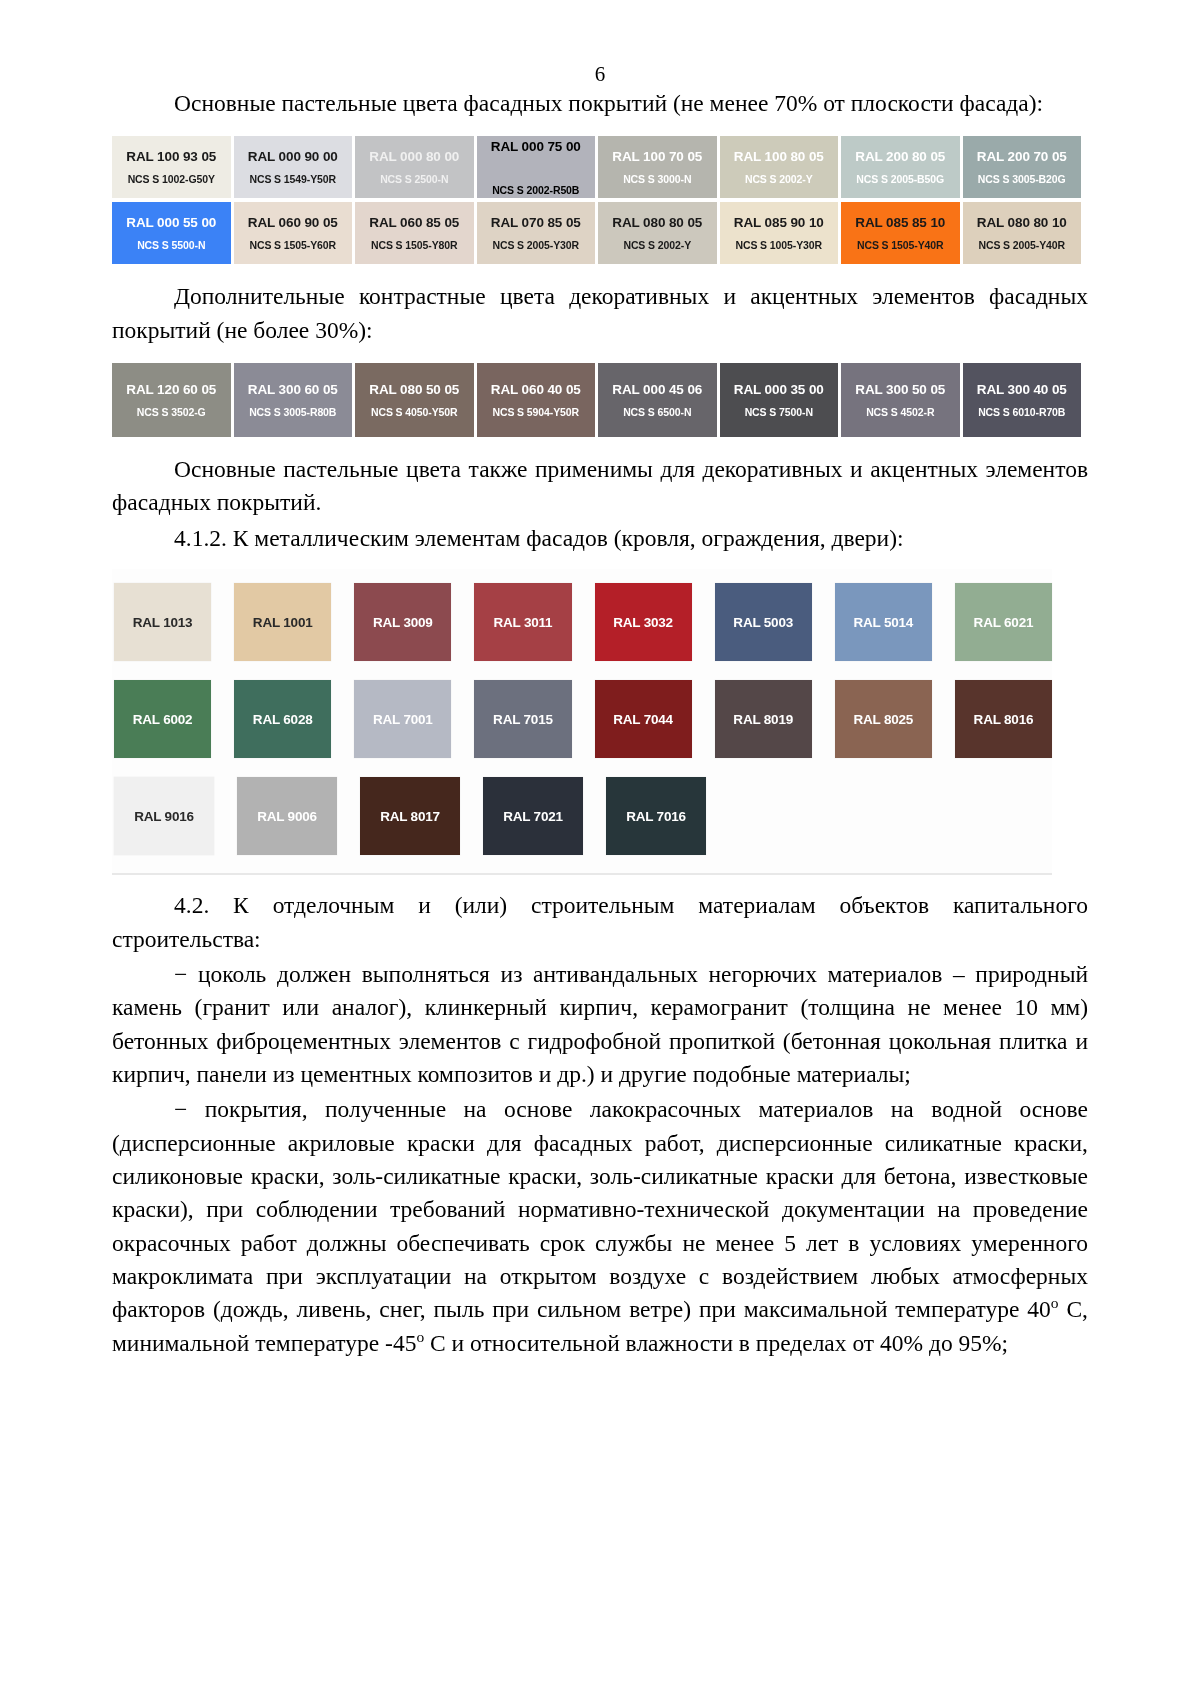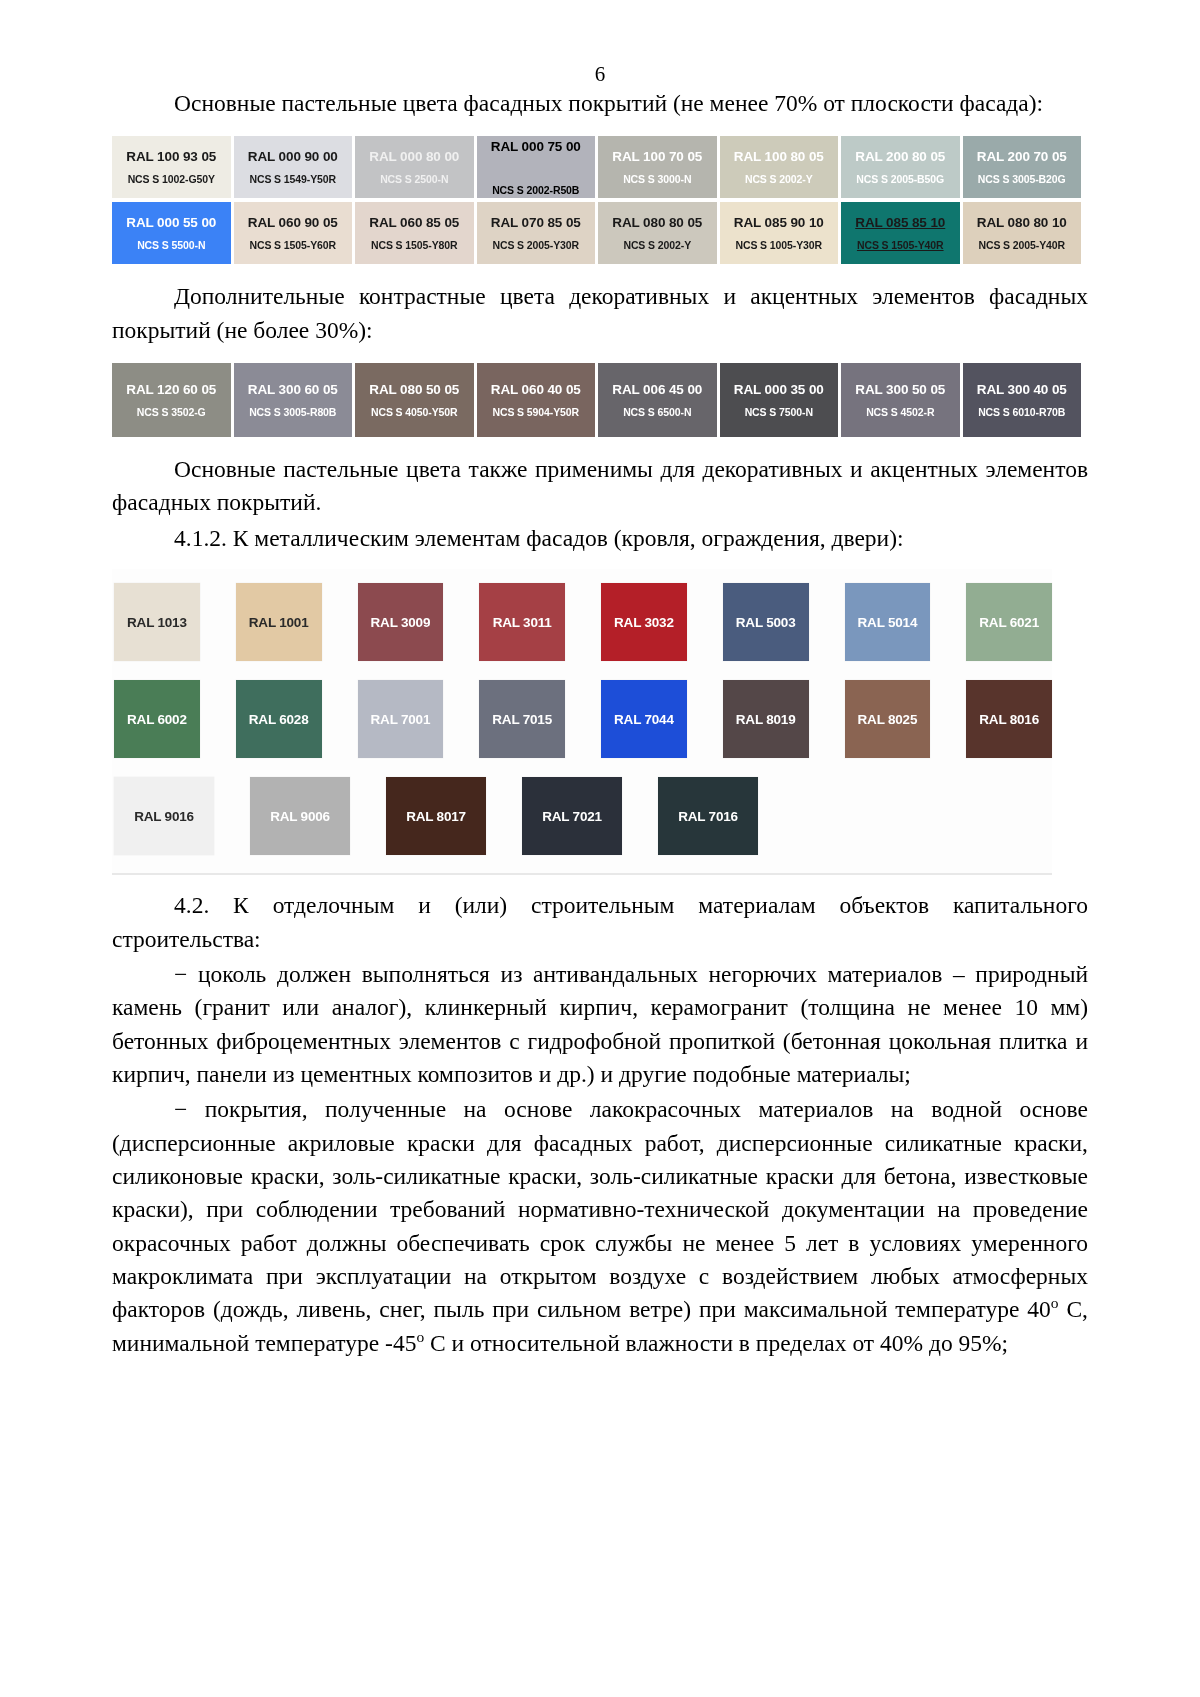--- a/index.html
+++ b/index.html
@@ -71,21 +71,21 @@
   .metal-panel {
     background: #fdfdfd;
     margin-top: 14px;
     padding: 14px 0 18px 0;
     width: 940px;
     margin-left: 0px;
     border-bottom: 2px solid #e8e8e8;
   }
   .metal-row {
     display: flex;
-    gap: 36px;
+    gap: 23px;
     margin-bottom: 19px;
     padding-left: 2px;
   }
   .metal-row:last-child { margin-bottom: 0; }
   .metal-cell {
     width: 100px;
     height: 78px;
     display: flex;
     align-items: center;
     justify-content: center;
@@ -162,21 +162,21 @@
             <div class="ncs">NCS S 2005-Y30R</div>
           </div>
           <div class="ncs-cell" style="background: rgb(204, 200, 189); color: rgb(26, 26, 26);">
             <div class="ral">RAL 080 80 05</div>
             <div class="ncs">NCS S 2002-Y</div>
           </div>
           <div class="ncs-cell" style="background: rgb(236, 226, 204); color: rgb(26, 26, 26);">
             <div class="ral">RAL 085 90 10</div>
             <div class="ncs">NCS S 1005-Y30R</div>
           </div>
-          <div class="ncs-cell" style="background: #0f766e; color: rgb(26, 26, 26); text-decoration: underline;">
+          <div class="ncs-cell" style="background: #f97316; color: rgb(26, 26, 26);">
             <div class="ral">RAL 085 85 10</div>
             <div class="ncs">NCS S 1505-Y40R</div>
           </div>
           <div class="ncs-cell" style="background: rgb(221, 208, 188); color: rgb(26, 26, 26);">
             <div class="ral">RAL 080 80 10</div>
             <div class="ncs">NCS S 2005-Y40R</div>
           </div>
         </div>
     </div>
 
@@ -194,21 +194,21 @@
           </div>
           <div class="ncs-cell" style="background: rgb(122, 106, 97); color: rgb(255, 255, 255);">
             <div class="ral">RAL 080 50 05</div>
             <div class="ncs">NCS S 4050-Y50R</div>
           </div>
           <div class="ncs-cell" style="background: rgb(121, 101, 95); color: rgb(255, 255, 255);">
             <div class="ral">RAL 060 40 05</div>
             <div class="ncs">NCS S 5904-Y50R</div>
           </div>
           <div class="ncs-cell" style="background: rgb(103, 101, 106); color: rgb(255, 255, 255);">
-            <div class="ral">RAL 006 45 00</div>
+            <div class="ral">RAL 000 45 06</div>
             <div class="ncs">NCS S 6500-N</div>
           </div>
           <div class="ncs-cell" style="background: rgb(77, 77, 80); color: rgb(255, 255, 255);">
             <div class="ral">RAL 000 35 00</div>
             <div class="ncs">NCS S 7500-N</div>
           </div>
           <div class="ncs-cell" style="background: rgb(118, 115, 126); color: rgb(255, 255, 255);">
             <div class="ral">RAL 300 50 05</div>
             <div class="ncs">NCS S 4502-R</div>
           </div>
@@ -232,21 +232,21 @@
           <div class="metal-cell" style="background: rgb(180, 31, 40); color: rgb(255, 255, 255);">RAL 3032</div>
           <div class="metal-cell" style="background: rgb(74, 92, 126); color: rgb(255, 255, 255);">RAL 5003</div>
           <div class="metal-cell" style="background: rgb(122, 151, 189); color: rgb(255, 255, 255);">RAL 5014</div>
           <div class="metal-cell" style="background: rgb(146, 173, 146); color: rgb(255, 255, 255);">RAL 6021</div>
         </div>
       <div class="metal-row" id="metal-row-2">
           <div class="metal-cell" style="background: rgb(74, 125, 86); color: rgb(255, 255, 255);">RAL 6002</div>
           <div class="metal-cell" style="background: rgb(63, 110, 93); color: rgb(255, 255, 255);">RAL 6028</div>
           <div class="metal-cell" style="background: rgb(181, 185, 196); color: rgb(255, 255, 255);">RAL 7001</div>
           <div class="metal-cell" style="background: rgb(108, 112, 126); color: rgb(255, 255, 255);">RAL 7015</div>
-          <div class="metal-cell" style="background: #1d4ed8; color: rgb(255, 255, 255);">RAL 7044</div>
+          <div class="metal-cell" style="background: #7f1d1d; color: rgb(255, 255, 255);">RAL 7044</div>
           <div class="metal-cell" style="background: rgb(84, 71, 72); color: rgb(255, 255, 255);">RAL 8019</div>
           <div class="metal-cell" style="background: rgb(138, 100, 82); color: rgb(255, 255, 255);">RAL 8025</div>
           <div class="metal-cell" style="background: rgb(88, 52, 44); color: rgb(255, 255, 255);">RAL 8016</div>
         </div>
       <div class="metal-row" id="metal-row-3">
           <div class="metal-cell" style="background: rgb(240, 240, 240); color: rgb(42, 42, 42);">RAL 9016</div>
           <div class="metal-cell" style="background: rgb(178, 178, 178); color: rgb(255, 255, 255);">RAL 9006</div>
           <div class="metal-cell" style="background: rgb(69, 39, 29); color: rgb(255, 255, 255);">RAL 8017</div>
           <div class="metal-cell" style="background: rgb(43, 48, 58); color: rgb(255, 255, 255);">RAL 7021</div>
           <div class="metal-cell" style="background: rgb(39, 54, 58); color: rgb(255, 255, 255);">RAL 7016</div>

